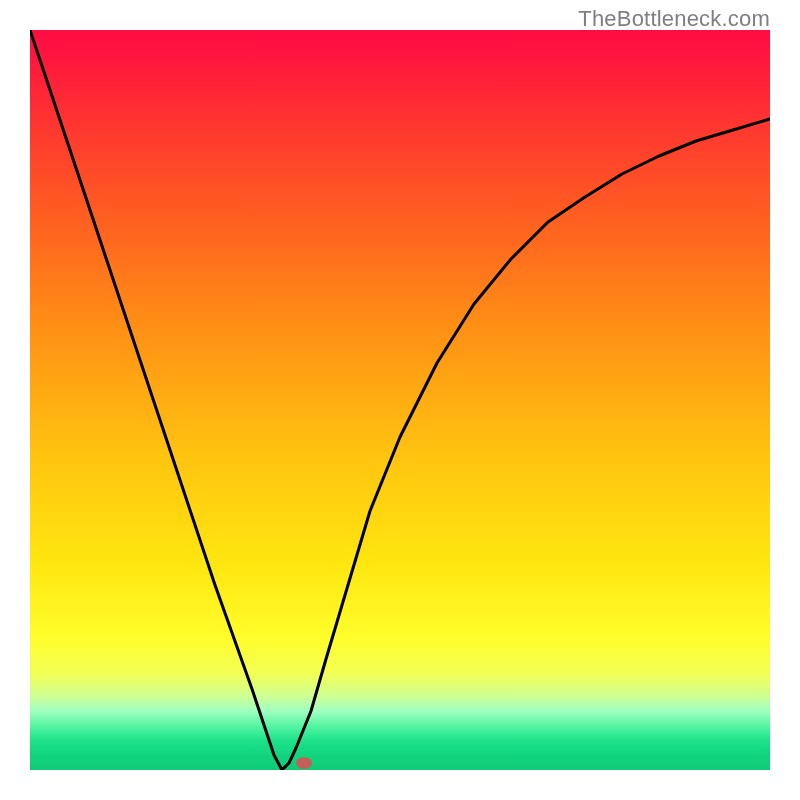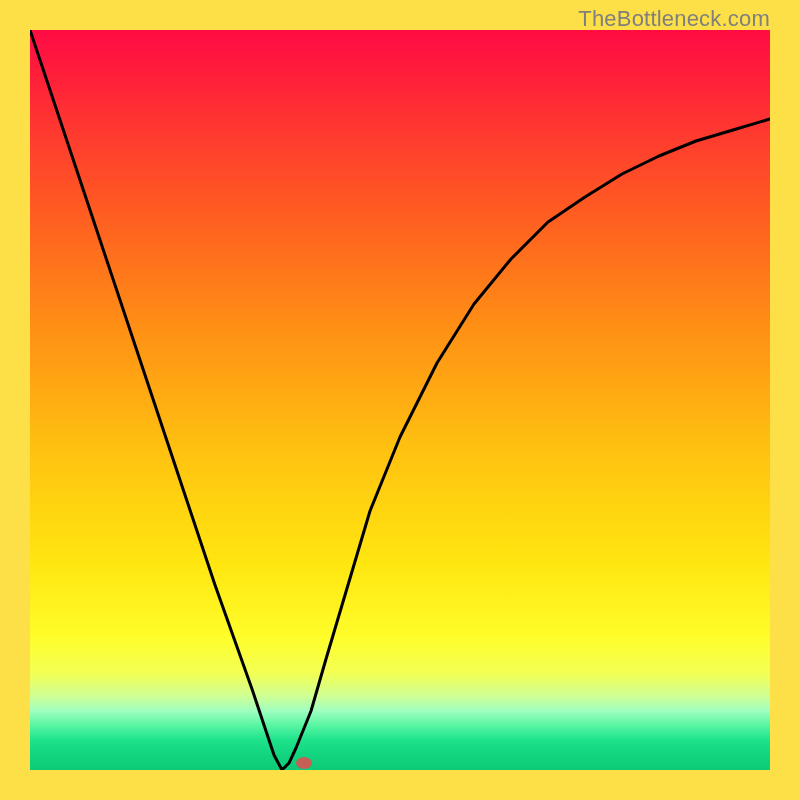--- a/index.html
+++ b/index.html
@@ -8,21 +8,21 @@
     width: 800px;
     height: 800px;
     background: #000;
     font-family: Arial, Helvetica, sans-serif;
     overflow: hidden;
   }
   .frame {
     position: relative;
     width: 800px;
     height: 800px;
-    background: #fde047;
+    background: #ffffff;
   }
   .plot-area {
     position: absolute;
     left: 30px;
     top: 30px;
     width: 740px;
     height: 740px;
     background: linear-gradient(to bottom,
       #ff0b44 0%,
       #ff1e3a 6%,

